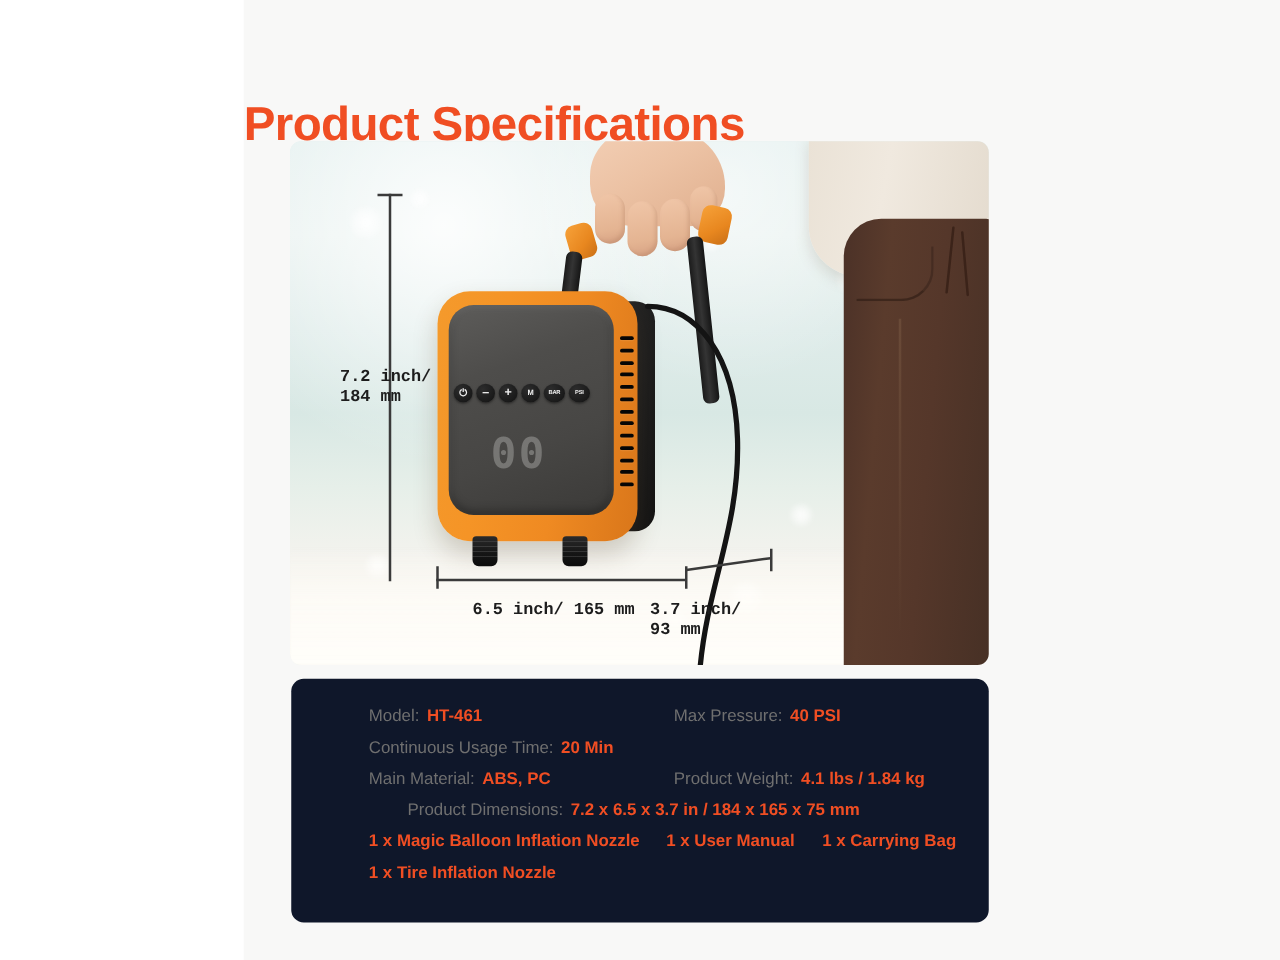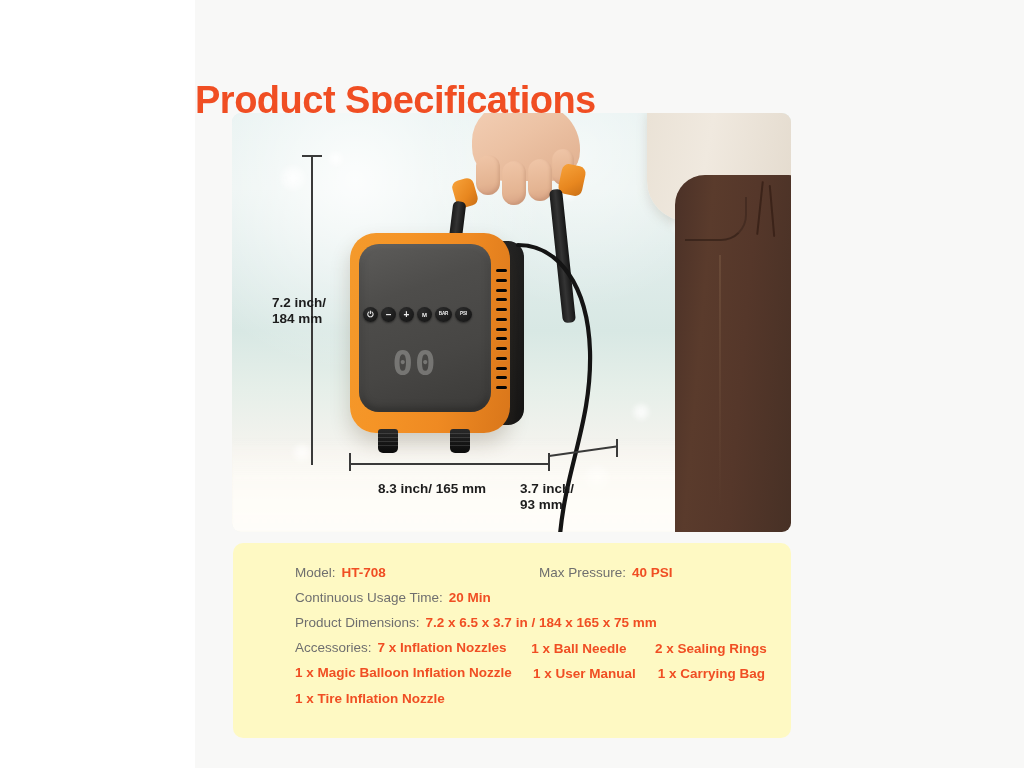--- a/index.html
+++ b/index.html
@@ -254,34 +254,34 @@
     width: 20px; height: 1.5px;
     background: #3a3a3a;
   }
   .tick-v {
     position: absolute;
     width: 1.5px; height: 18px;
     background: #3a3a3a;
   }
   .dim-label {
     position: absolute;
-    font-family: Liberation Sans, sans-serif;
+    font-family: Liberation Mono, monospace;
     font-size: 13.5px;
     font-weight: 700;
     color: #1d1d1d;
     line-height: 1.22;
     white-space: pre-line;
   }
 
   
   #spec-card {
     position: absolute;
     left: 233px; top: 543px;
     width: 558px; height: 195px;
-    background: #fef9c3;
+    background: #0f172a;
     border-radius: 10px;
   }
   .spec-grid {
     position: absolute;
     left: 62px; top: 17px;
     width: 470px;
   }
   .spec-row {
     display: flex;
     height: 25px;
@@ -410,69 +410,67 @@
     </svg>
 
     <div class="tick-h" style="left:70px;  top:42px;"></div>
     <div class="dim-line-v" style="left:79px; top:42px; height:310px;"></div>
     <div class="dim-label" style="left:40px; top:182px;">7.2 inch/
 184 mm</div>
 
     <div class="dim-line-h" style="left:117px; top:350px; width:200px;"></div>
     <div class="tick-v" style="left:117px; top:340px;"></div>
     <div class="tick-v" style="left:316px; top:340px;"></div>
-    <div class="dim-label" style="left:146px; top:368px;">8.3 inch/ 165 mm</div>
+    <div class="dim-label" style="left:146px; top:368px;">6.5 inch/ 165 mm</div>
 
     <div class="dim-line-h" style="left:317px; top:342px; width:68px; transform:rotate(-8deg); transform-origin:left center;"></div>
     <div class="tick-v" style="left:384px; top:326px;"></div>
     <div class="dim-label" style="left:288px; top:368px;">3.7 inch/
 93 mm</div>
   </div>
 
   <div id="spec-card">
     <div class="spec-grid">
 
       <div class="spec-row">
         <div class="spec-col left">
           <span class="lbl">Model:</span>
-          <span class="val">HT-708</span>
+          <span class="val">HT-461</span>
         </div>
         <div class="spec-col right">
           <span class="lbl">Max Pressure:</span>
           <span class="val">40 PSI</span>
         </div>
       </div>
 
       <div class="spec-row">
         <div class="spec-col right">
           <span class="lbl">Continuous Usage Time:</span>
           <span class="val">20 Min</span>
         </div>
       </div>
 
-
       <div class="spec-row">
-        <div class="spec-col" style="width:470px;">
+        <div class="spec-col left">
+          <span class="lbl">Main Material:</span>
+          <span class="val">ABS, PC</span>
+        </div>
+        <div class="spec-col right">
+          <span class="lbl">Product Weight:</span>
+          <span class="val">4.1 lbs / 1.84 kg</span>
+        </div>
+      </div>
+
+      <div class="spec-row">
+        <div class="spec-col" style="width:470px;margin-left:31px;">
           <span class="lbl">Product Dimensions:</span>
           <span class="val">7.2 x 6.5 x 3.7 in / 184 x 165 x 75 mm</span>
         </div>
       </div>
 
-      <div class="acc-row">
-        <div class="acc-a">
-          <span class="lbl">Accessories:</span>
-          <span class="val">7 x Inflation Nozzles</span>
-        </div>
-        <div class="acc-b">
-          <span class="val">1 x Ball Needle</span>
-        </div>
-        <div class="acc-c">
-          <span class="val">2 x Sealing Rings</span>
-        </div>
-      </div>
 
       <div class="acc-row">
         <div class="acc-a">
           <span class="val">1 x Magic Balloon Inflation Nozzle</span>
         </div>
         <div class="acc-b">
           <span class="val">1 x User Manual</span>
         </div>
         <div class="acc-c">
           <span class="val">1 x  Carrying Bag</span>

